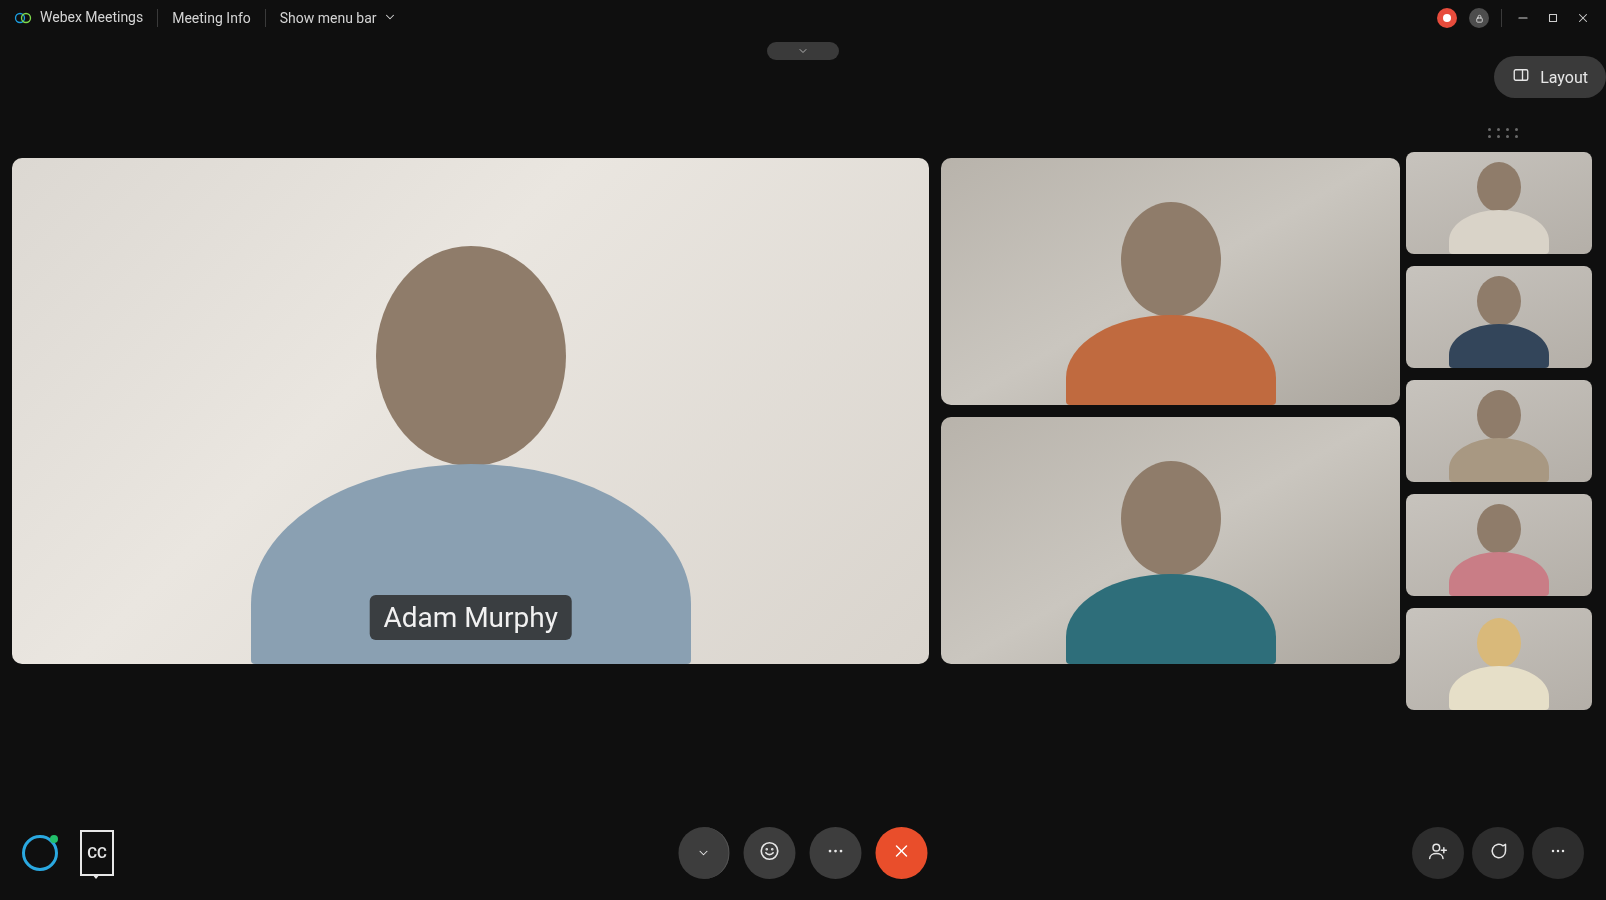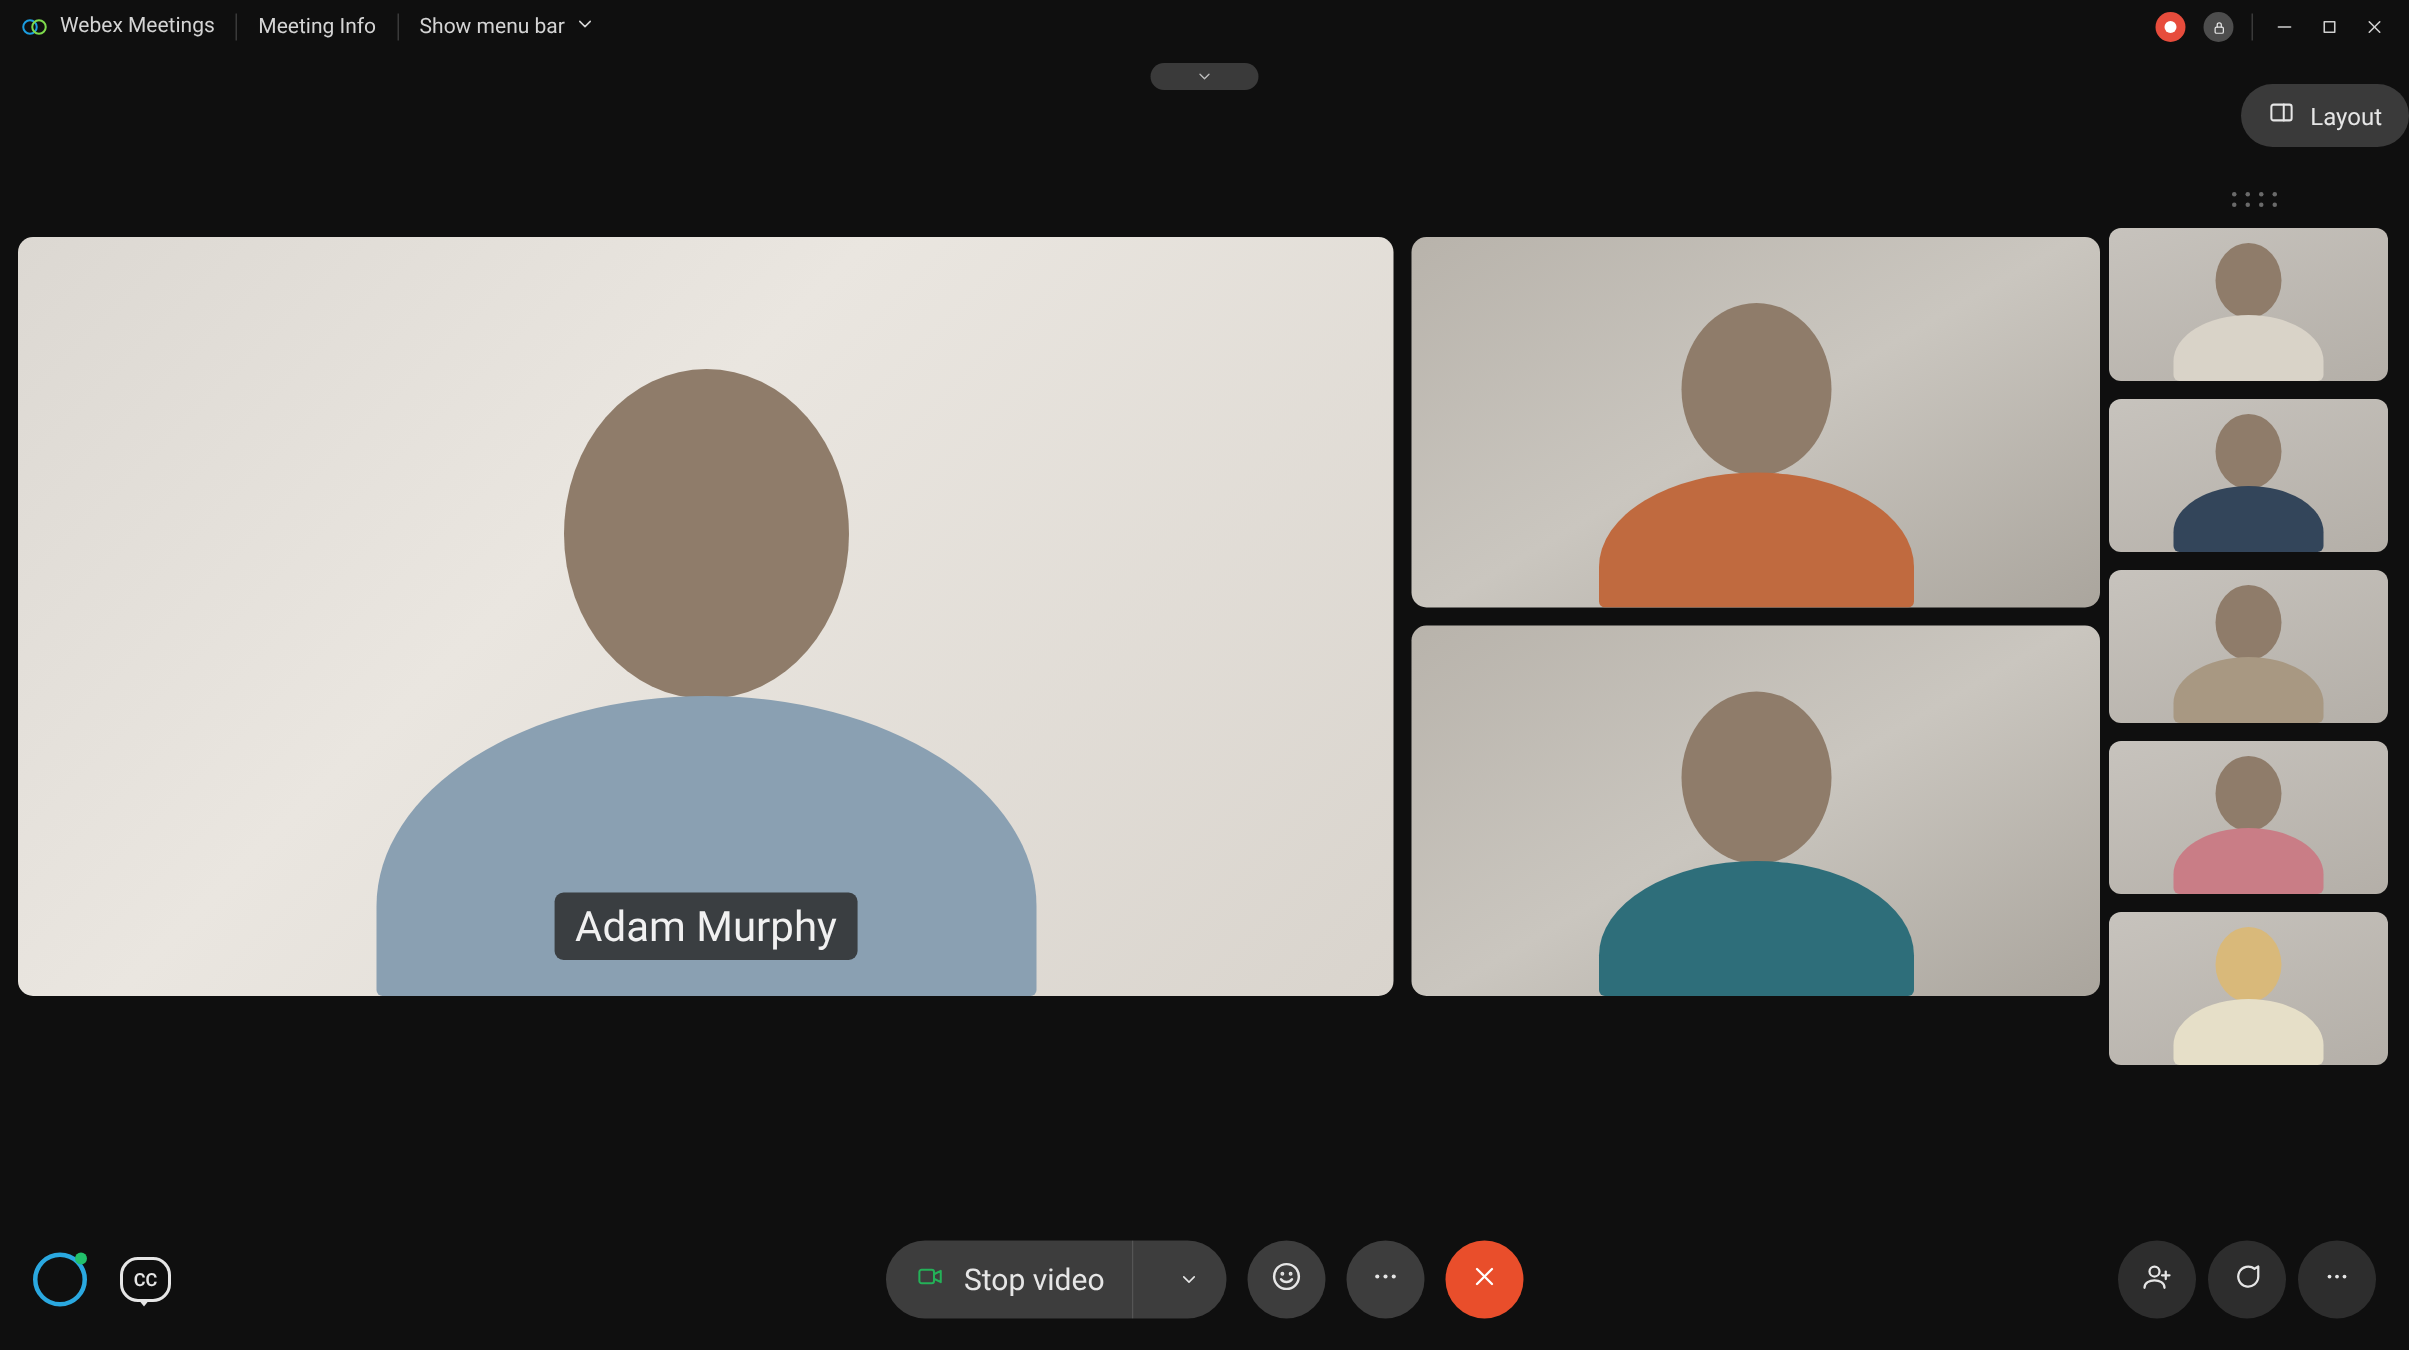--- a/index.html
+++ b/index.html
@@ -250,26 +250,26 @@
   }
   .ai-circle::after {
     content: "";
     position: absolute;
     width: 8px; height: 8px;
     background: #22c06b;
     border-radius: 50%;
     right: -3px; top: -3px;
   }
   .cc-box {
-    width: 34px; height: 30px;
+    width: 34px; height: 46px;
     border: 2px solid #e6e6e6;
-    border-radius: 12px;
+    border-radius: 0;
     display: flex;
     align-items: center; justify-content: center;
-    font-size: 12px;
+    font-size: 15px;
     font-weight: 600;
     cursor: pointer;
     position: relative;
   }
   .cc-box::after {
     content: "";
     position: absolute;
     bottom: -5px;
     left: 10px;
     width: 0; height: 0;
@@ -486,29 +486,20 @@
     <span class="ai-circle"></span>
     <span class="cc-box">
       <span>CC</span>
     </span>
   </div>
 
   <div class="bottom-center">
 
     <div class="ctrl-btn split">
       <span class="seg">
-        <span style="color:#24b158">
-          <svg width="22" height="18" viewBox="0 0 24 24">
-              <rect x="3" y="6" width="13" height="12" rx="2"></rect>
-              <polygon points="16 10 22 7 22 17 16 14"></polygon>
-            </svg>
-        </span>
-        <span>Stop video</span>
-      </span>
-      <span class="seg">
         <span>
           <svg width="14" height="14" viewBox="0 0 24 24">
               <polyline points="6 9 12 15 18 9"></polyline>
             </svg>
         </span>
       </span>
     </div>
 
 
     <div class="round-btn">

